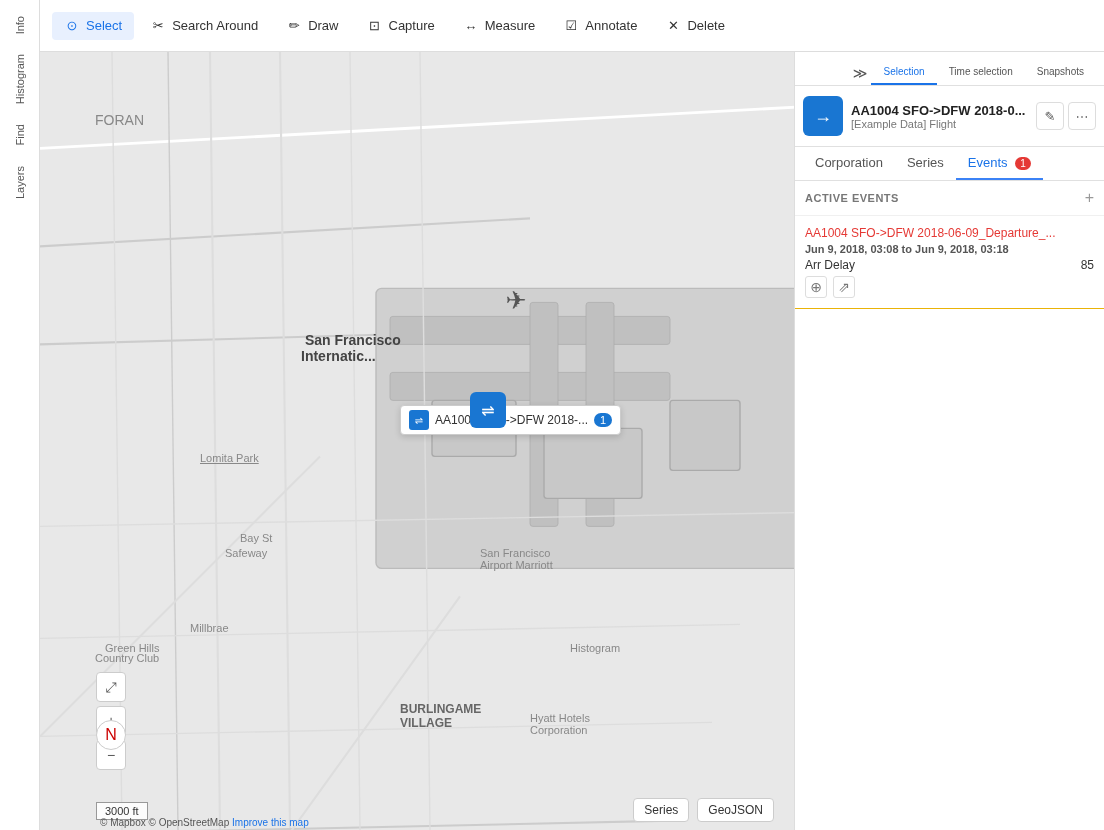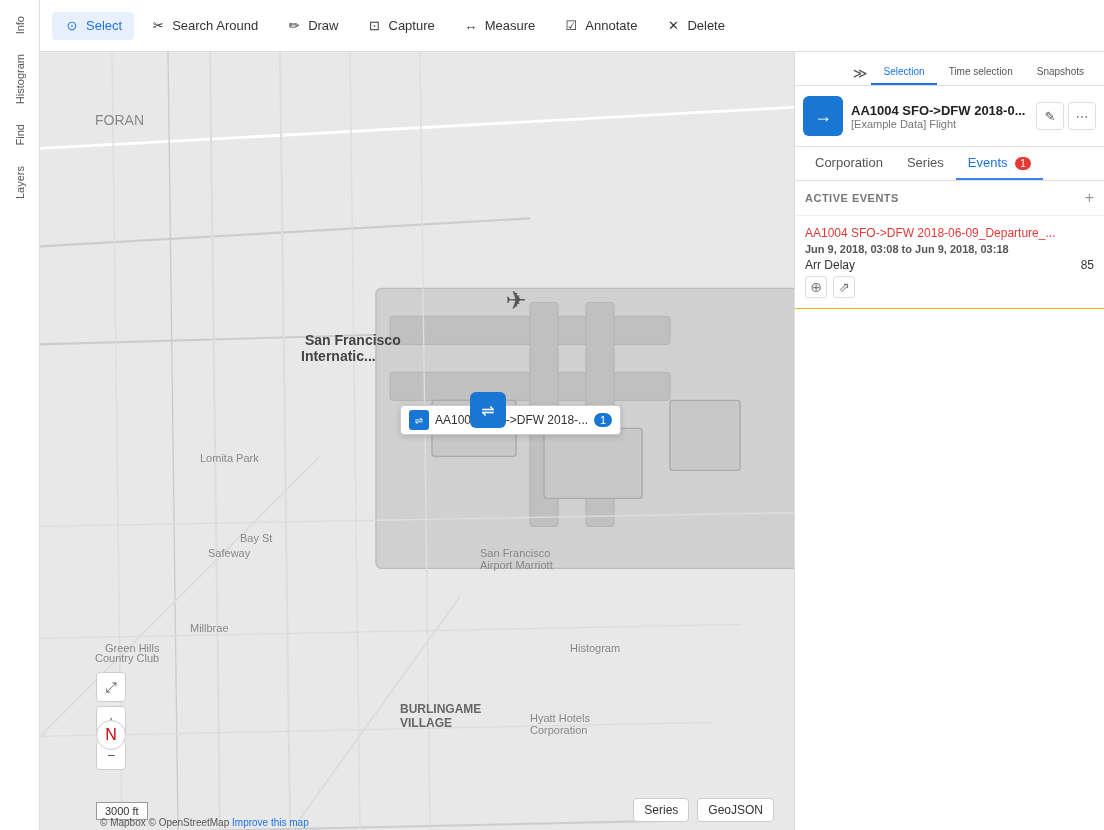--- a/index.html
+++ b/index.html
@@ -466,29 +466,29 @@
     <line x1="200" y1="400" x2="0" y2="600" stroke="#ddd" stroke-width="1.5"></line>
     <line x1="300" y1="500" x2="100" y2="778" stroke="#ddd" stroke-width="1.5"></line>
 
     <text x="340" y="295" font-size="18" fill="#555" text-anchor="middle">✈</text>
   </svg>
 
   
   <div class="map-label" style="left:265px; top:280px; font-weight:600; font-size:14px; color:#444;">San Francisco</div>
   <div class="map-label" style="left:261px; top:296px; font-weight:600; font-size:14px; color:#444;">Internatic...</div>
   <div class="map-label" style="left:55px; top:60px; font-size:14px; color:#888;">FORAN</div>
-  <div class="map-label" style="left:160px; top:400px; font-size:11px; color:#888;">Lomita Park</div>
+  <div class="map-label" style="left:160px; top:400px; font-size:11px; color:#888;text-decoration:underline;">Lomita Park</div>
   <div class="map-label" style="left:65px; top:590px; font-size:11px; color:#888;">Green Hills</div>
   <div class="map-label" style="left:55px; top:600px; font-size:11px; color:#888;">Country Club</div>
   <div class="map-label" style="left:150px; top:570px; font-size:11px; color:#888;">Millbrae</div>
   <div class="map-label" style="left:440px; top:495px; font-size:11px; color:#888;">San Francisco<br>Airport Marriott</div>
   <div class="map-label" style="left:530px; top:590px; font-size:11px; color:#888;">Histogram</div>
   <div class="map-label" style="left:360px; top:650px; font-size:12px; font-weight:600; color:#666;">BURLINGAME<br>VILLAGE</div>
   <div class="map-label" style="left:490px; top:660px; font-size:11px; color:#888;">Hyatt Hotels<br>Corporation</div>
-  <div class="map-label" style="left:168px; top:495px; font-size:11px; color:#888;">Safeway</div>
+  <div class="map-label" style="left:185px; top:495px; font-size:11px; color:#888;">Safeway</div>
   <div class="map-label" style="left:200px; top:480px; font-size:11px; color:#888;">Bay St</div>
 
   
   <div id="flight-marker">
     <span>⇌</span>
   </div>
 
   
   <div id="flight-tooltip">
     <div class="ft-icon">⇌</div>

